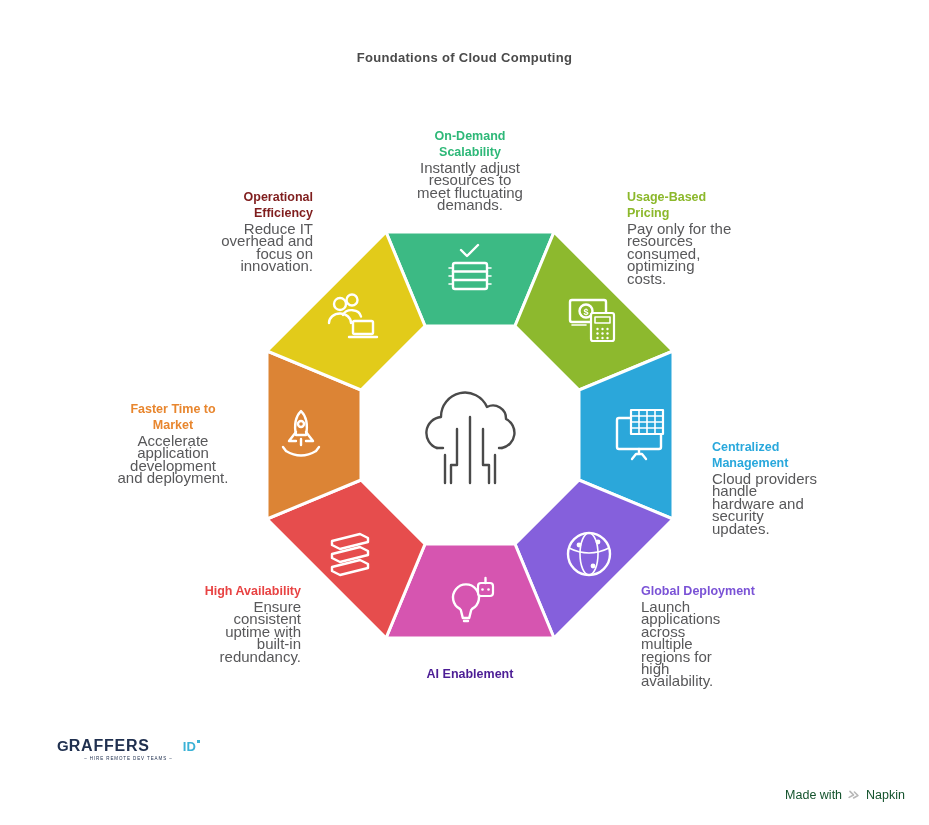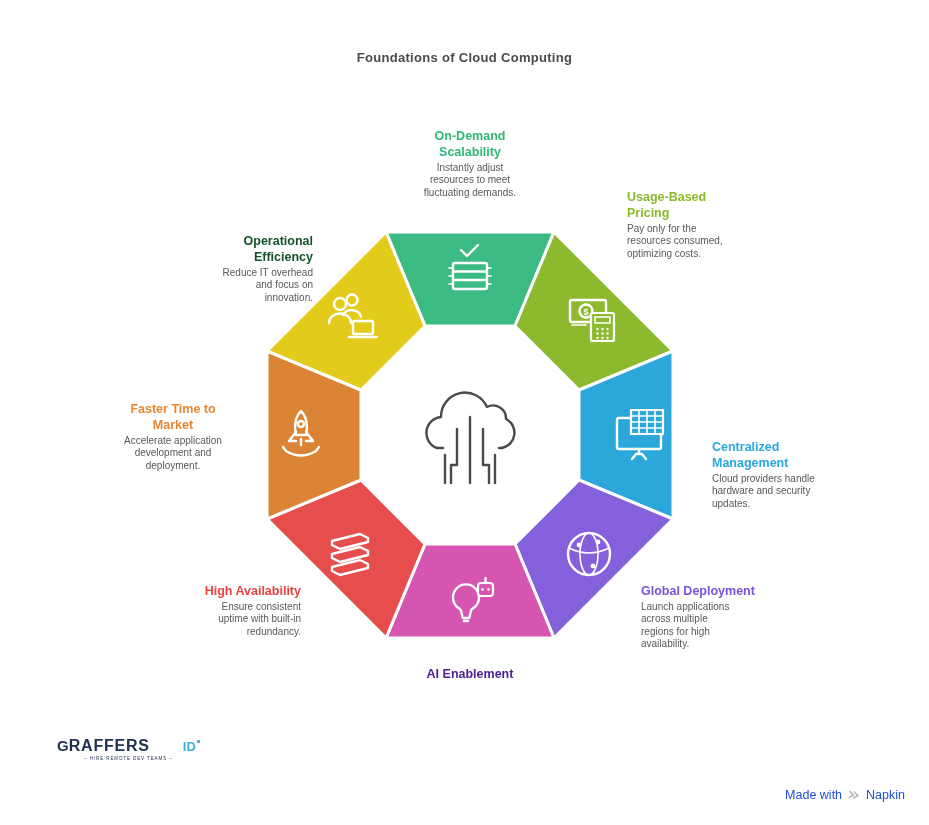--- a/index.html
+++ b/index.html
@@ -13,34 +13,34 @@
   }
   .octagon-wrap{position:absolute;left:240px;top:205px;width:460px;height:460px;}
   .seg-path{stroke:#ffffff;stroke-width:3;}
   .icon{fill:none;stroke:#ffffff;stroke-width:2.4;stroke-linecap:round;stroke-linejoin:round;}
   .icon .fillpart{stroke:#ffffff;stroke-width:2.2;}
   .icon .dot{fill:#ffffff;stroke:none;}
   .icon .thin{stroke-width:1.6;}
   .center-icon{fill:none;stroke:#4a4a4a;stroke-width:2.4;stroke-linecap:round;stroke-linejoin:round;}
   .label{position:absolute;}
   .label-title{font-size:12.5px;font-weight:bold;line-height:16px;margin-bottom:2px;}
-  .label-desc{font-size:10px;line-height:12.4px;color:#58585a;}
+  .label-desc{font-size:15px;line-height:12.4px;color:#58585a;}
   .p-top{left:416px;top:128px;width:108px;text-align:center;}
   .p-tr {left:627px;top:189px;width:108px;text-align:left;}
   .p-r  {left:712px;top:401px;width:110px;text-align:left;margin-top:38px;}
   .p-br {left:641px;top:583px;width:122px;text-align:left;}
   .p-br .label-desc{width:100px;}
   .p-b  {left:414px;top:666px;width:112px;text-align:center;}
   .p-bl {left:191px;top:583px;width:110px;text-align:right;}
   .p-bl .label-desc{width:102px;margin-left:auto;}
   .p-l  {left:117px;top:401px;width:112px;text-align:center;}
   .p-tl {left:208px;top:189px;width:105px;text-align:right;}
   .attribution{
     position:absolute;right:24px;top:788px;display:flex;align-items:center;gap:5px;
-    color:#1d4ed8;font-size:12.5px;text-decoration:none;cursor:pointer;
+    color:#14532d;font-size:12.5px;text-decoration:none;cursor:pointer;
   }
   .logo{position:absolute;left:57px;top:738px;color:#20304f;line-height:1;}
   .logo-main{font-weight:bold;white-space:nowrap;}
   .logo-g{font-size:15px;}
   .logo-rest{font-size:16px;letter-spacing:.8px;}
   .logo-id{font-size:13px;color:#3bb2d6;letter-spacing:0;padding-left:33px;}
   .logo-mark{display:inline-block;width:3px;height:3px;background:#3bb2d6;transform:translateY(-8px);margin-left:1px;}
   .logo-tagline{font-size:4.5px;letter-spacing:.9px;color:#20304f;margin-top:2.5px;text-align:center;white-space:nowrap;}
 </style>
 </head>
@@ -168,21 +168,21 @@
 </div>
 <div class="label p-bl">
   <div class="label-title" style="color: rgb(232, 67, 67);">High Availability</div>
   <div class="label-desc">Ensure consistent uptime with built-in redundancy.</div>
 </div>
 <div class="label p-l">
   <div class="label-title" style="color: rgb(232, 134, 46);">Faster Time to Market</div>
   <div class="label-desc">Accelerate application development and deployment.</div>
 </div>
 <div class="label p-tl">
-  <div class="label-title" style="color: #14532d; margin-top: 44px;">Operational Efficiency</div>
+  <div class="label-title" style="color: #7f1d1d;">Operational Efficiency</div>
   <div class="label-desc">Reduce IT overhead and focus on innovation.</div>
 </div>
 
 <div class="logo">
   <div class="logo-main">
     <span class="logo-g">G</span><span class="logo-rest">RAFFERS</span><span class="logo-id">ID</span><span class="logo-mark"></span>
   </div>
   <div class="logo-tagline">– HIRE REMOTE DEV TEAMS –</div>
 </div>
 

